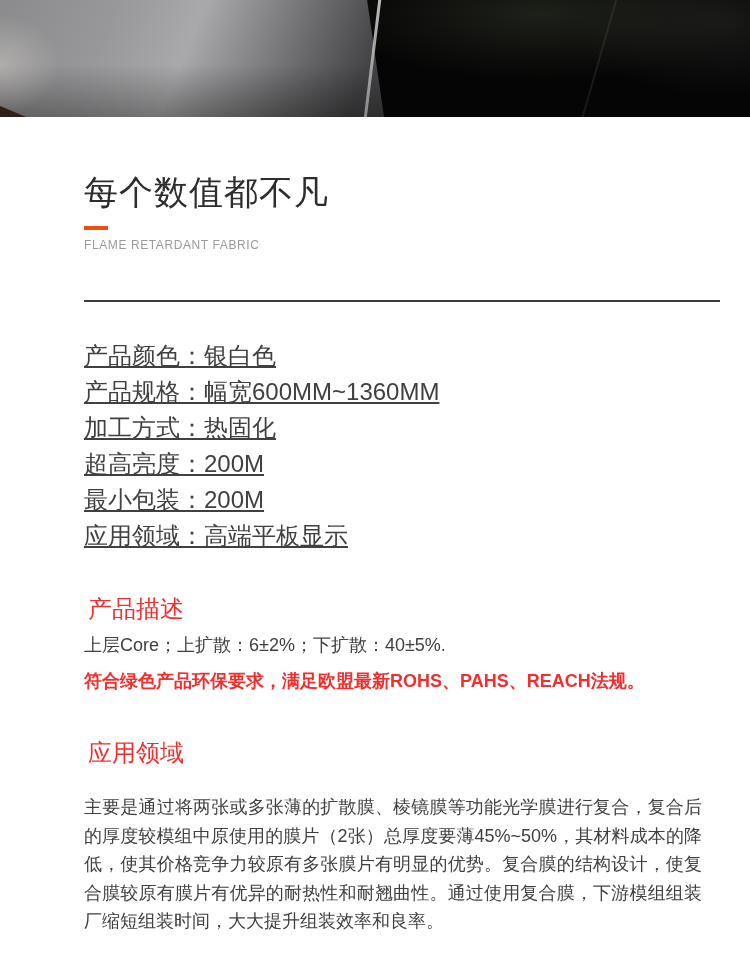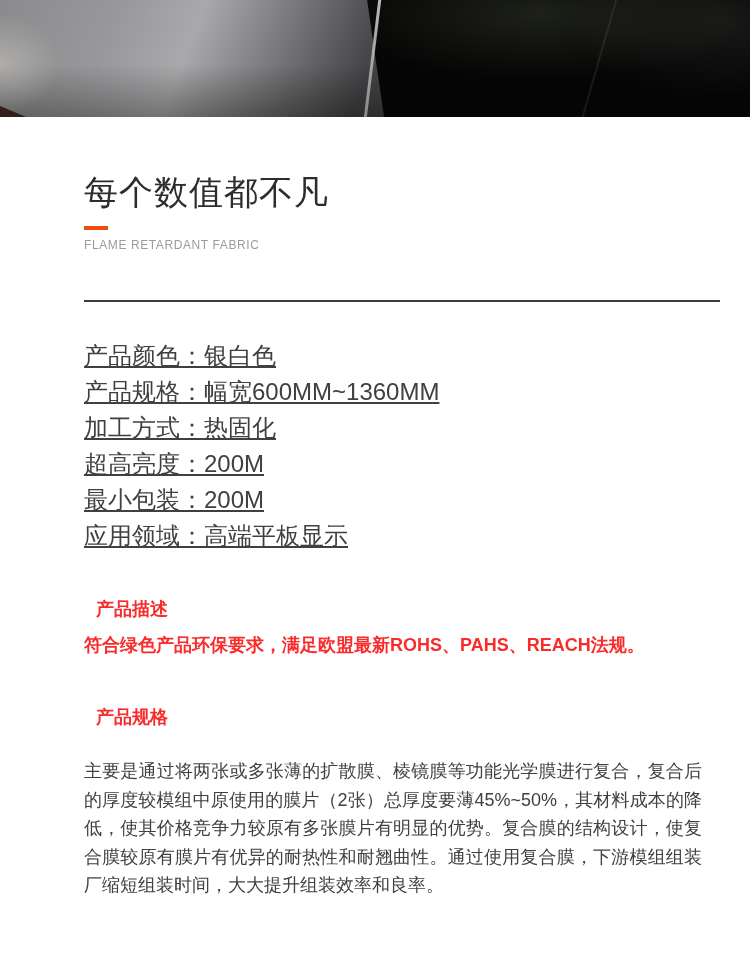--- a/index.html
+++ b/index.html
@@ -74,23 +74,23 @@
     margin-top: 48px;
     width: 636px; height: 0;
     border-top: 2px solid #3b3b3b;
   }
   .specs {
     margin: 36px 0 0 0; padding: 0;
     list-style: none;
     font-size: 24px; line-height: 36px; text-decoration: underline;
   }
   .section-heading {
-    margin: 12px;
-    font-size: 18px; line-height: 20px;
-    font-weight: bold;
+    margin: 4px;
+    font-size: 24px; line-height: 20px;
+    font-weight: normal;
   }
   .section-heading.desc { margin-top: 45px; }
   .section-heading.intro { margin-top: 52px; }
   .desc-line {
     margin-top: 16px;
     font-size: 18px; line-height: 20px;
   }
   .intro-paragraph {
     margin-top: 30px;
     font-size: 18px; line-height: 28.5px;
@@ -118,17 +118,18 @@
   <ul class="specs">
     <li><span>产品颜色：</span><span>银白色</span></li>
     <li><span>产品规格：</span><span>幅宽600MM~1360MM</span></li>
     <li><span>加工方式：</span><span>热固化</span></li>
     <li><span>超高亮度：</span><span>200M</span></li>
     <li><span>最小包装：</span><span>200M</span></li>
     <li><span>应用领域：</span><span>高端平板显示</span></li>
   </ul>
 
   <h2 class="section-heading desc accent-red" style="color: rgb(249, 43, 43);">产品描述</h2>
+  <div class="desc-line">上层Core；上扩散：6±2%；下扩散：40±5%.</div>
   <div class="desc-line accent-red" style="color: rgb(249, 43, 43); font-weight: bold;">符合绿色产品环保要求，满足欧盟最新ROHS、PAHS、REACH法规。</div>
 
-  <h2 class="section-heading intro accent-red" style="color: rgb(249, 43, 43);">产品规格</h2>
+  <h2 class="section-heading intro accent-red" style="color: rgb(249, 43, 43);">应用领域</h2>
   <p class="intro-paragraph">主要是通过将两张或多张薄的扩散膜、棱镜膜等功能光学膜进行复合，复合后的厚度较模组中原使用的膜片（2张）总厚度要薄45%~50%，其材料成本的降低，使其价格竞争力较原有多张膜片有明显的优势。复合膜的结构设计，使复合膜较原有膜片有优异的耐热性和耐翘曲性。通过使用复合膜，下游模组组装厂缩短组装时间，大大提升组装效率和良率。</p>
 </div>
 
 </body></html>

